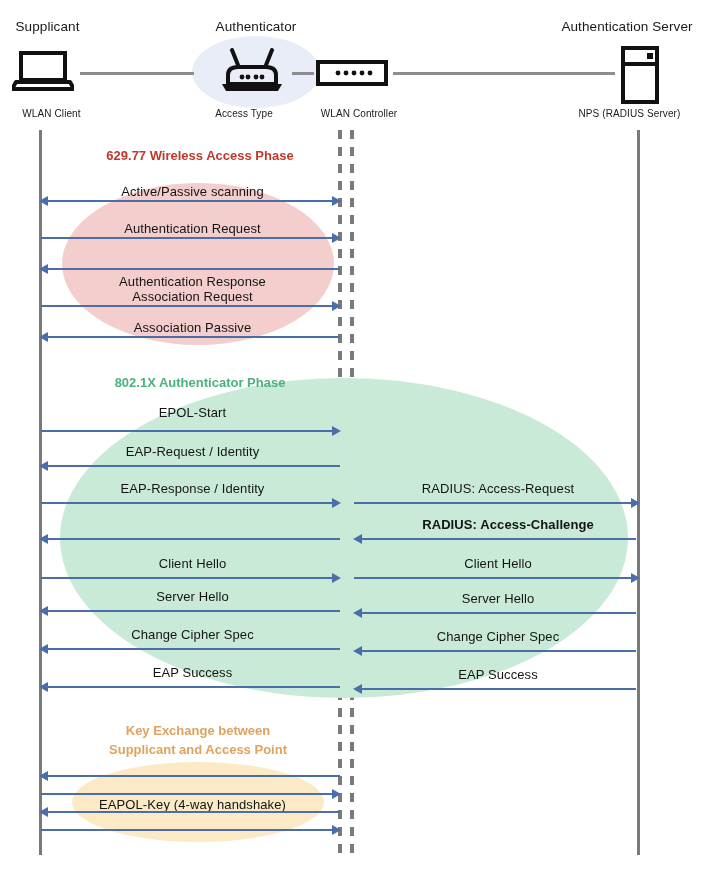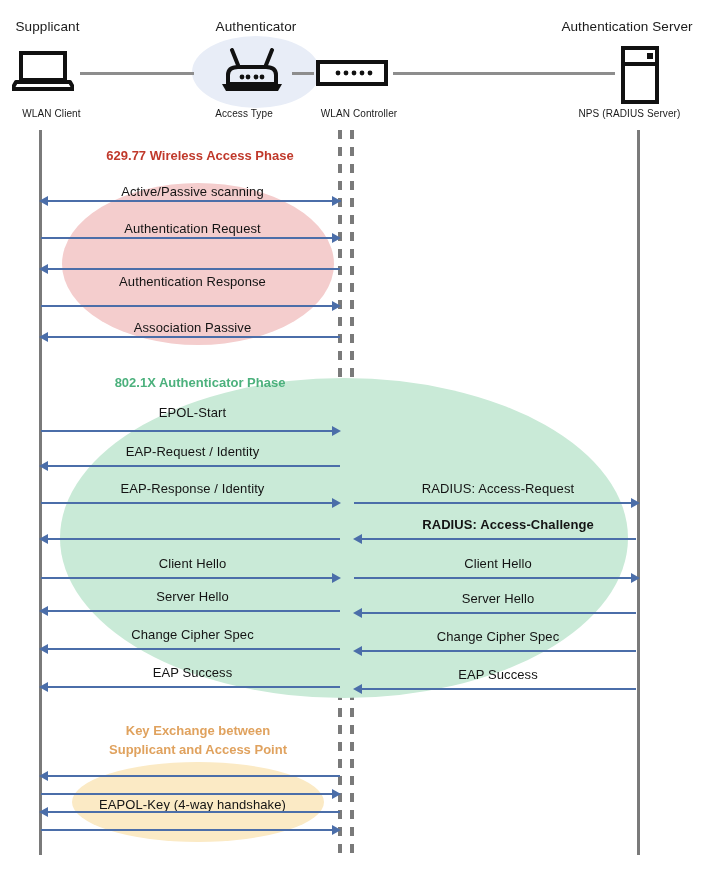--- a/index.html
+++ b/index.html
@@ -183,20 +183,21 @@
   <div class="msg-head right" style="left:332px; top:196px;"></div>
 
   <div class="msg-label" style="left:55px; top:221px; width:275px;">Authentication Request</div>
   <div class="msg-line" style="left:41px; top:237px; width:294px;"></div>
   <div class="msg-head right" style="left:332px; top:233px;"></div>
 
   <div class="msg-label" style="left:55px; top:252px; width:275px;margin-top:22px;">Authentication Response</div>
   <div class="msg-line" style="left:44px; top:268px; width:296px;"></div>
   <div class="msg-head left" style="left:39px; top:264px;"></div>
 
+  <div class="msg-label" style="left:55px; top:289px; width:275px;">Association Request</div>
   <div class="msg-line" style="left:41px; top:305px; width:294px;"></div>
   <div class="msg-head right" style="left:332px; top:301px;"></div>
 
   <div class="msg-label" style="left:55px; top:320px; width:275px;">Association Passive</div>
   <div class="msg-line" style="left:44px; top:336px; width:296px;"></div>
   <div class="msg-head left" style="left:39px; top:332px;"></div>
 
   <div class="phase-ellipse ell-green" style="left:60px; top:378px; width:568px; height:320px;"></div>
   <div class="phase-label" style="left:60px; top:373px; width:280px; color:#4cb17d;">802.1X Authenticator Phase</div>
 

